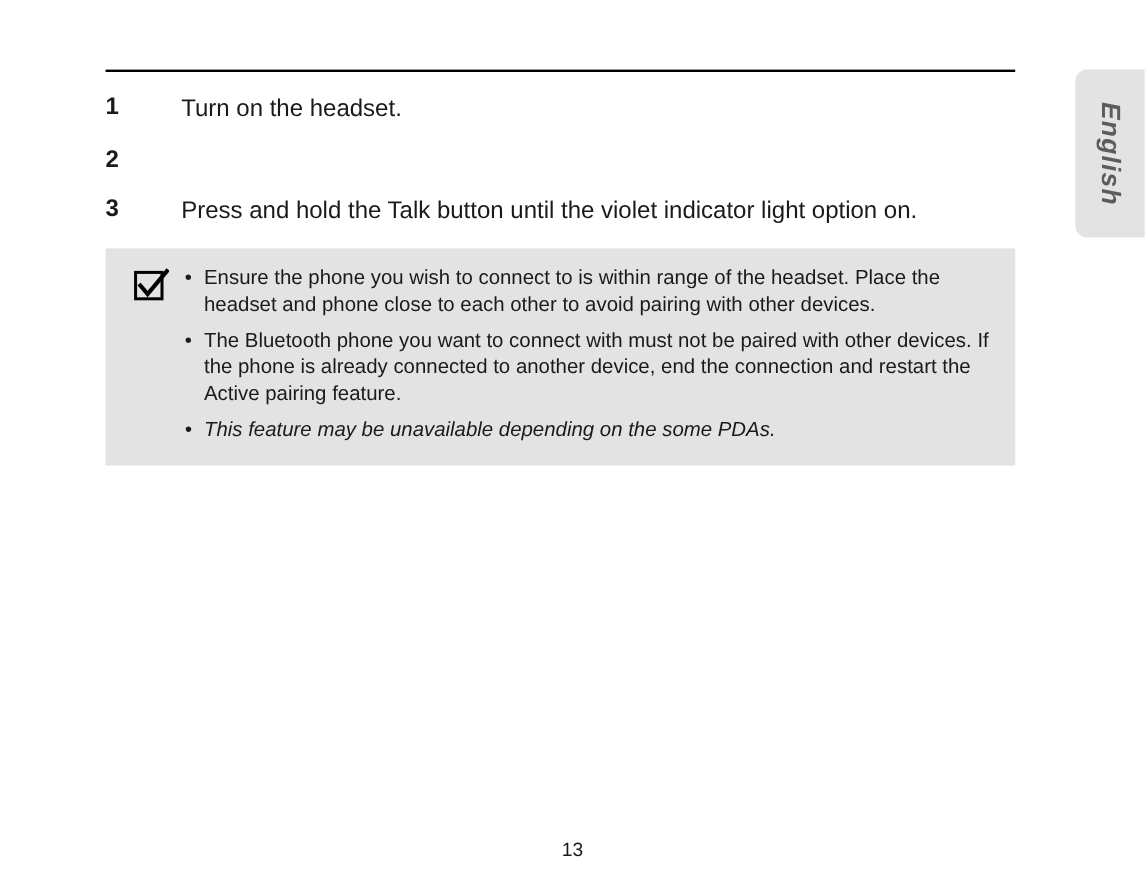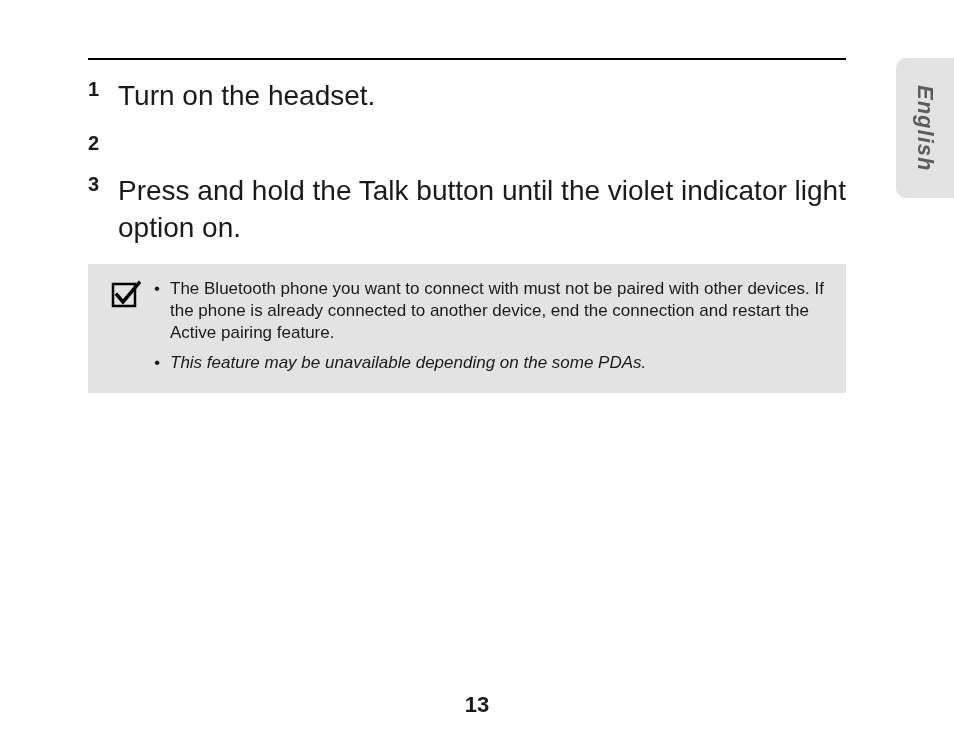--- a/index.html
+++ b/index.html
@@ -65,22 +65,23 @@
     align-items: flex-start;
     margin-bottom: 18px;
   }
   ol.steps > li .num {
     font-weight: bold;
     font-size: 20px;
     width: 30px;
     flex-shrink: 0;
   }
   ol.steps > li .step-body {
-    font-size: 28px;
+    font-size: 20px;
     line-height: 1.3;
+    margin-left: 33px;
   }
   ol.steps > li .step-body .extra {
     margin-top: 6px;
   }
   .note-box {
     background: #e3e3e3;
     display: flex;
     padding: 14px 18px 18px 18px;
     margin-top: 10px;
   }
@@ -112,23 +113,22 @@
     position: absolute;
     left: 0;
     top: 0;
   }
   .page-num {
     position: absolute;
     bottom: 24px;
     left: 0;
     width: 100%;
     text-align: center;
-    font-size: 22px;
+    font-size: 16px;
     color: #1a1a1a;
-    font-weight: bold;
   }
 </style>
 </head>
 <body>
 
 <div class="lang-tab">
   <span>English</span>
 </div>
 
 <div class="section-heading">
@@ -157,18 +157,19 @@
 </ol>
 
 <div class="note-box">
   <div class="check-icon">
     <svg width="30" height="30" viewBox="0 0 30 30">
       <rect x="2" y="4" width="22" height="22" fill="none" stroke="#000" stroke-width="2.5"></rect>
       <path d="M6 15 L12 22 L28 3" fill="none" stroke="#000" stroke-width="3.5" stroke-linecap="square"></path>
     </svg>
   </div>
   <ul>
+    <li>Ensure the phone you wish to connect to is within range of the headset. Place the headset and phone close to each other to avoid pairing with other devices.</li>
     <li>The Bluetooth phone you want to connect with must not be paired with other devices. If the phone is already connected to another device, end the connection and restart the Active pairing feature.</li>
     <li>This feature may be unavailable depending on the some PDAs.</li>
   </ul>
 </div>
 
 <div class="page-num">13</div>
 
 </body></html>

